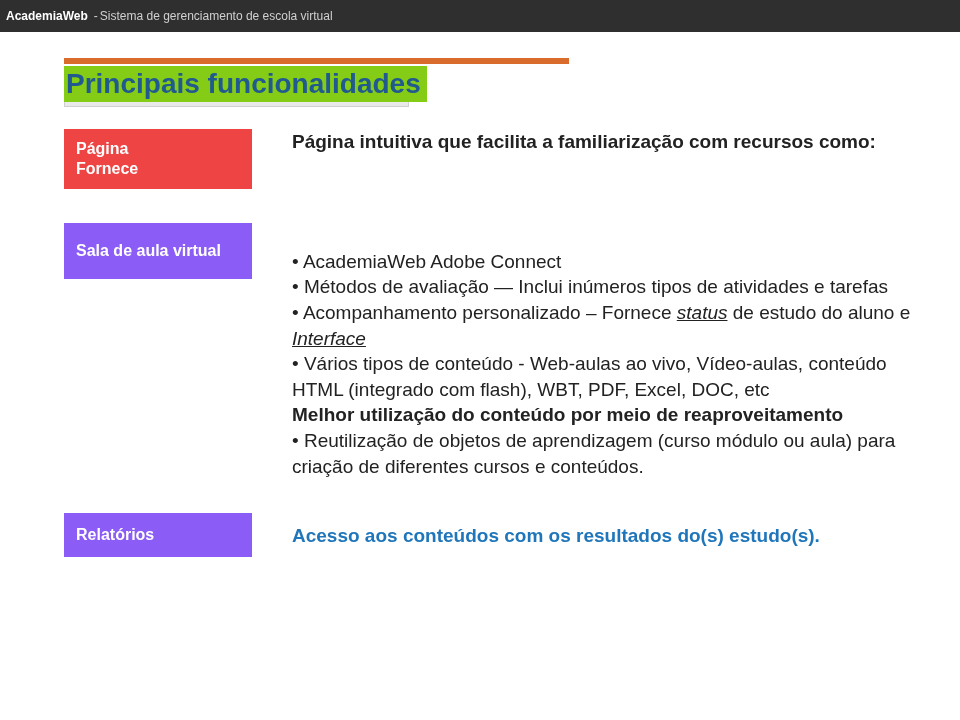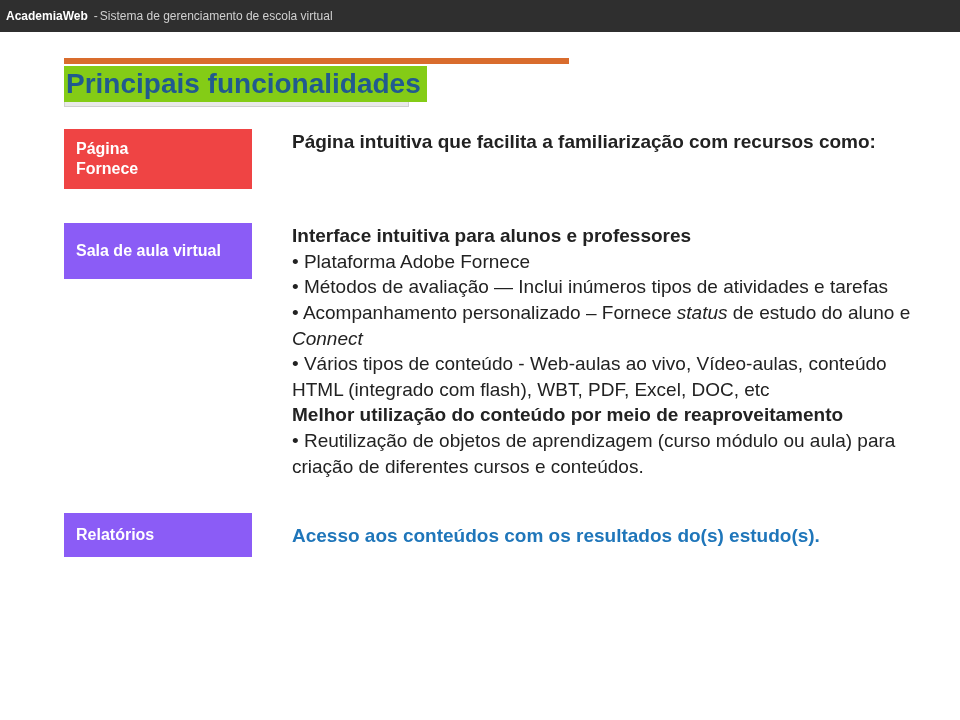--- a/index.html
+++ b/index.html
@@ -78,21 +78,21 @@
   .label-blue  { background: #8b5cf6; }
   .desc {
     flex: 1;
     padding-left: 40px;
     padding-right: 24px;
     font-size: 19px;
     color: #222;
     line-height: 1.35;
   }
   .desc .lead { font-weight: bold; }
-  .desc .em { font-style: italic; }
+  .desc .em { font-style: italic; text-decoration: underline; }
   .desc .blue-lead { font-weight: bold; color: #1f76ba; }
 </style>
 </head>
 <body>
 
 
 
 <div class="topbar">
   <span class="brand">AcademiaWeb</span>
   <span class="sep">-</span>
@@ -115,24 +115,24 @@
     <div class="desc">
       <span class="lead">Página intuitiva que facilita a familiarização com recursos como:</span><br>
     </div>
   </div>
 
   <div class="row">
     <div class="label-box label-blue">
       <span>Sala de aula virtual</span>
     </div>
     <div class="desc">
-      <span class="lead">Interface intuitiva para alunos e professores</span><br>
-      <span>• Plataforma Adobe Fornece</span><br>
+      <br>
+      <span>• AcademiaWeb Adobe Connect</span><br>
       <span>• Métodos de avaliação  — Inclui inúmeros tipos de atividades e tarefas</span><br>
-      <span>• Acompanhamento personalizado – Fornece </span><span class="em">status</span><span> de estudo do aluno e </span><span class="em">Connect</span><br>
+      <span>• Acompanhamento personalizado – Fornece </span><span class="em">status</span><span> de estudo do aluno e </span><span class="em">Interface</span><br>
       <span>• Vários tipos de conteúdo  - Web-aulas ao vivo, Vídeo-aulas, conteúdo HTML (integrado com flash), WBT, PDF, Excel, DOC, etc</span><br>
       <span class="lead">Melhor utilização do conteúdo por meio de reaproveitamento</span><br>
       <span>• Reutilização de objetos de aprendizagem (curso módulo ou aula) para criação de diferentes cursos e conteúdos.</span>
     </div>
   </div>
 
   <div class="row">
     <div class="label-box label-blue small">
       <span>Relatórios</span>
     </div>

